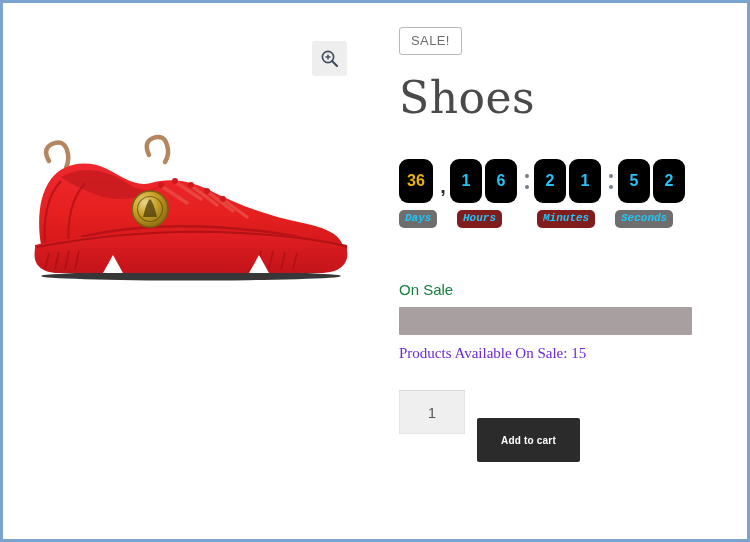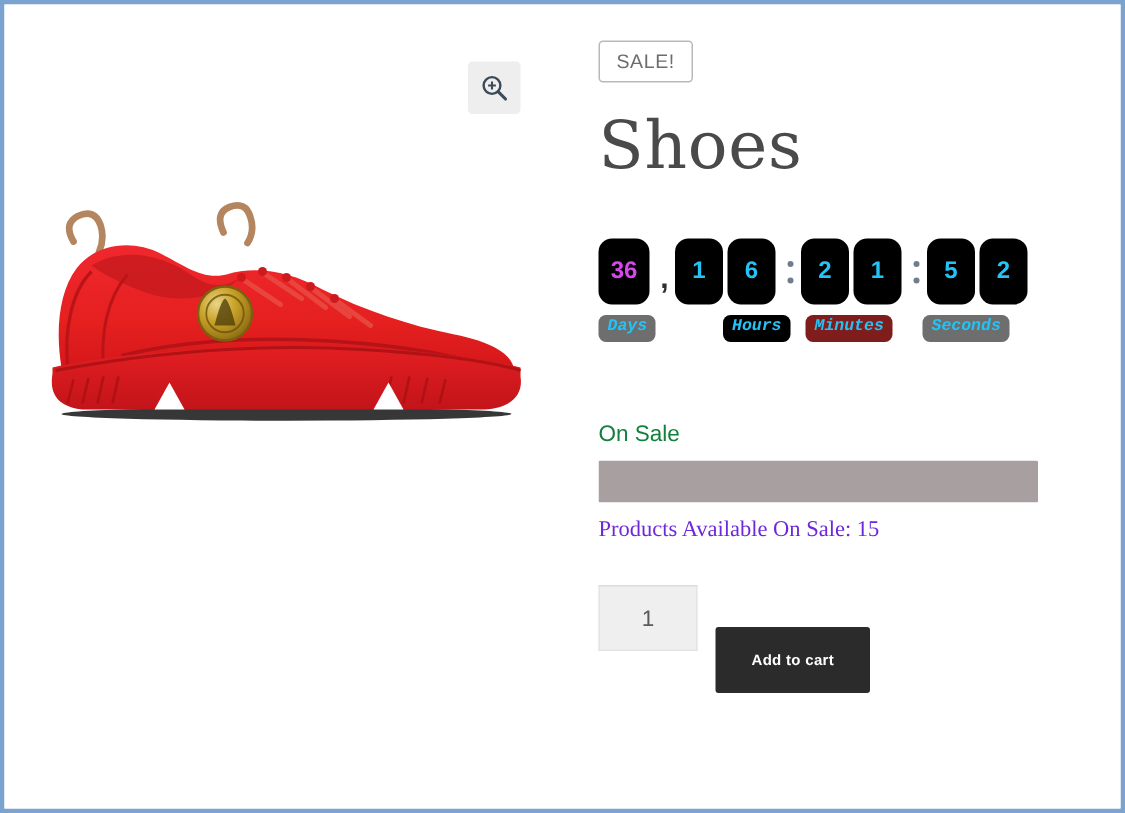--- a/index.html
+++ b/index.html
@@ -393,21 +393,21 @@
         <div class="sale-badge">SALE!</div>
 
         <h1 class="product-title" style="color: rgb(74, 74, 74);">Shoes</h1>
 
 
         
         <div class="countdown">
           <div class="cd-row">
 
             <div class="cd-group">
-              <div class="cd-box wide" style="background: rgb(0, 0, 0); color: #d946ef;">36</div>
+              <div class="cd-box wide" style="background: rgb(0, 0, 0); color: #eab308;">36</div>
             </div>
             <div class="cd-sep comma">,</div>
 
             <div class="cd-group">
               <div class="cd-box" style="background: rgb(0, 0, 0); color: rgb(37, 195, 245);">1</div>
               <div class="cd-box" style="background: rgb(0, 0, 0); color: rgb(37, 195, 245);">6</div>
             </div>
             <div class="cd-dots">
               <span class="cd-dot"></span>
               <span class="cd-dot"></span>
@@ -423,21 +423,21 @@
             </div>
 
             <div class="cd-group">
               <div class="cd-box" style="background: rgb(0, 0, 0); color: rgb(37, 195, 245);">5</div>
               <div class="cd-box" style="background: rgb(0, 0, 0); color: rgb(37, 195, 245);">2</div>
             </div>
           </div>
 
           <div class="cd-labels">
             <span class="cd-label" style="left: 0px; background: rgb(110, 110, 110); color: rgb(37, 195, 245);">Days</span>
-            <span class="cd-label" style="left: 58px; background: #000000; color: rgb(37, 195, 245); margin-left: 25px;">Hours</span>
+            <span class="cd-label" style="left: 58px; background: #7f1d1d; color: rgb(37, 195, 245);">Hours</span>
             <span class="cd-label" style="left: 138px; background: #7f1d1d; color: rgb(37, 195, 245);">Minutes</span>
             <span class="cd-label" style="left: 216px; background: rgb(110, 110, 110); color: rgb(37, 195, 245);">Seconds</span>
           </div>
         </div>
 
         
         <div class="stock-block">
           <div class="stock-label">On Sale</div>
 
           <div class="progress-track" style="background: rgb(168, 159, 160);">

